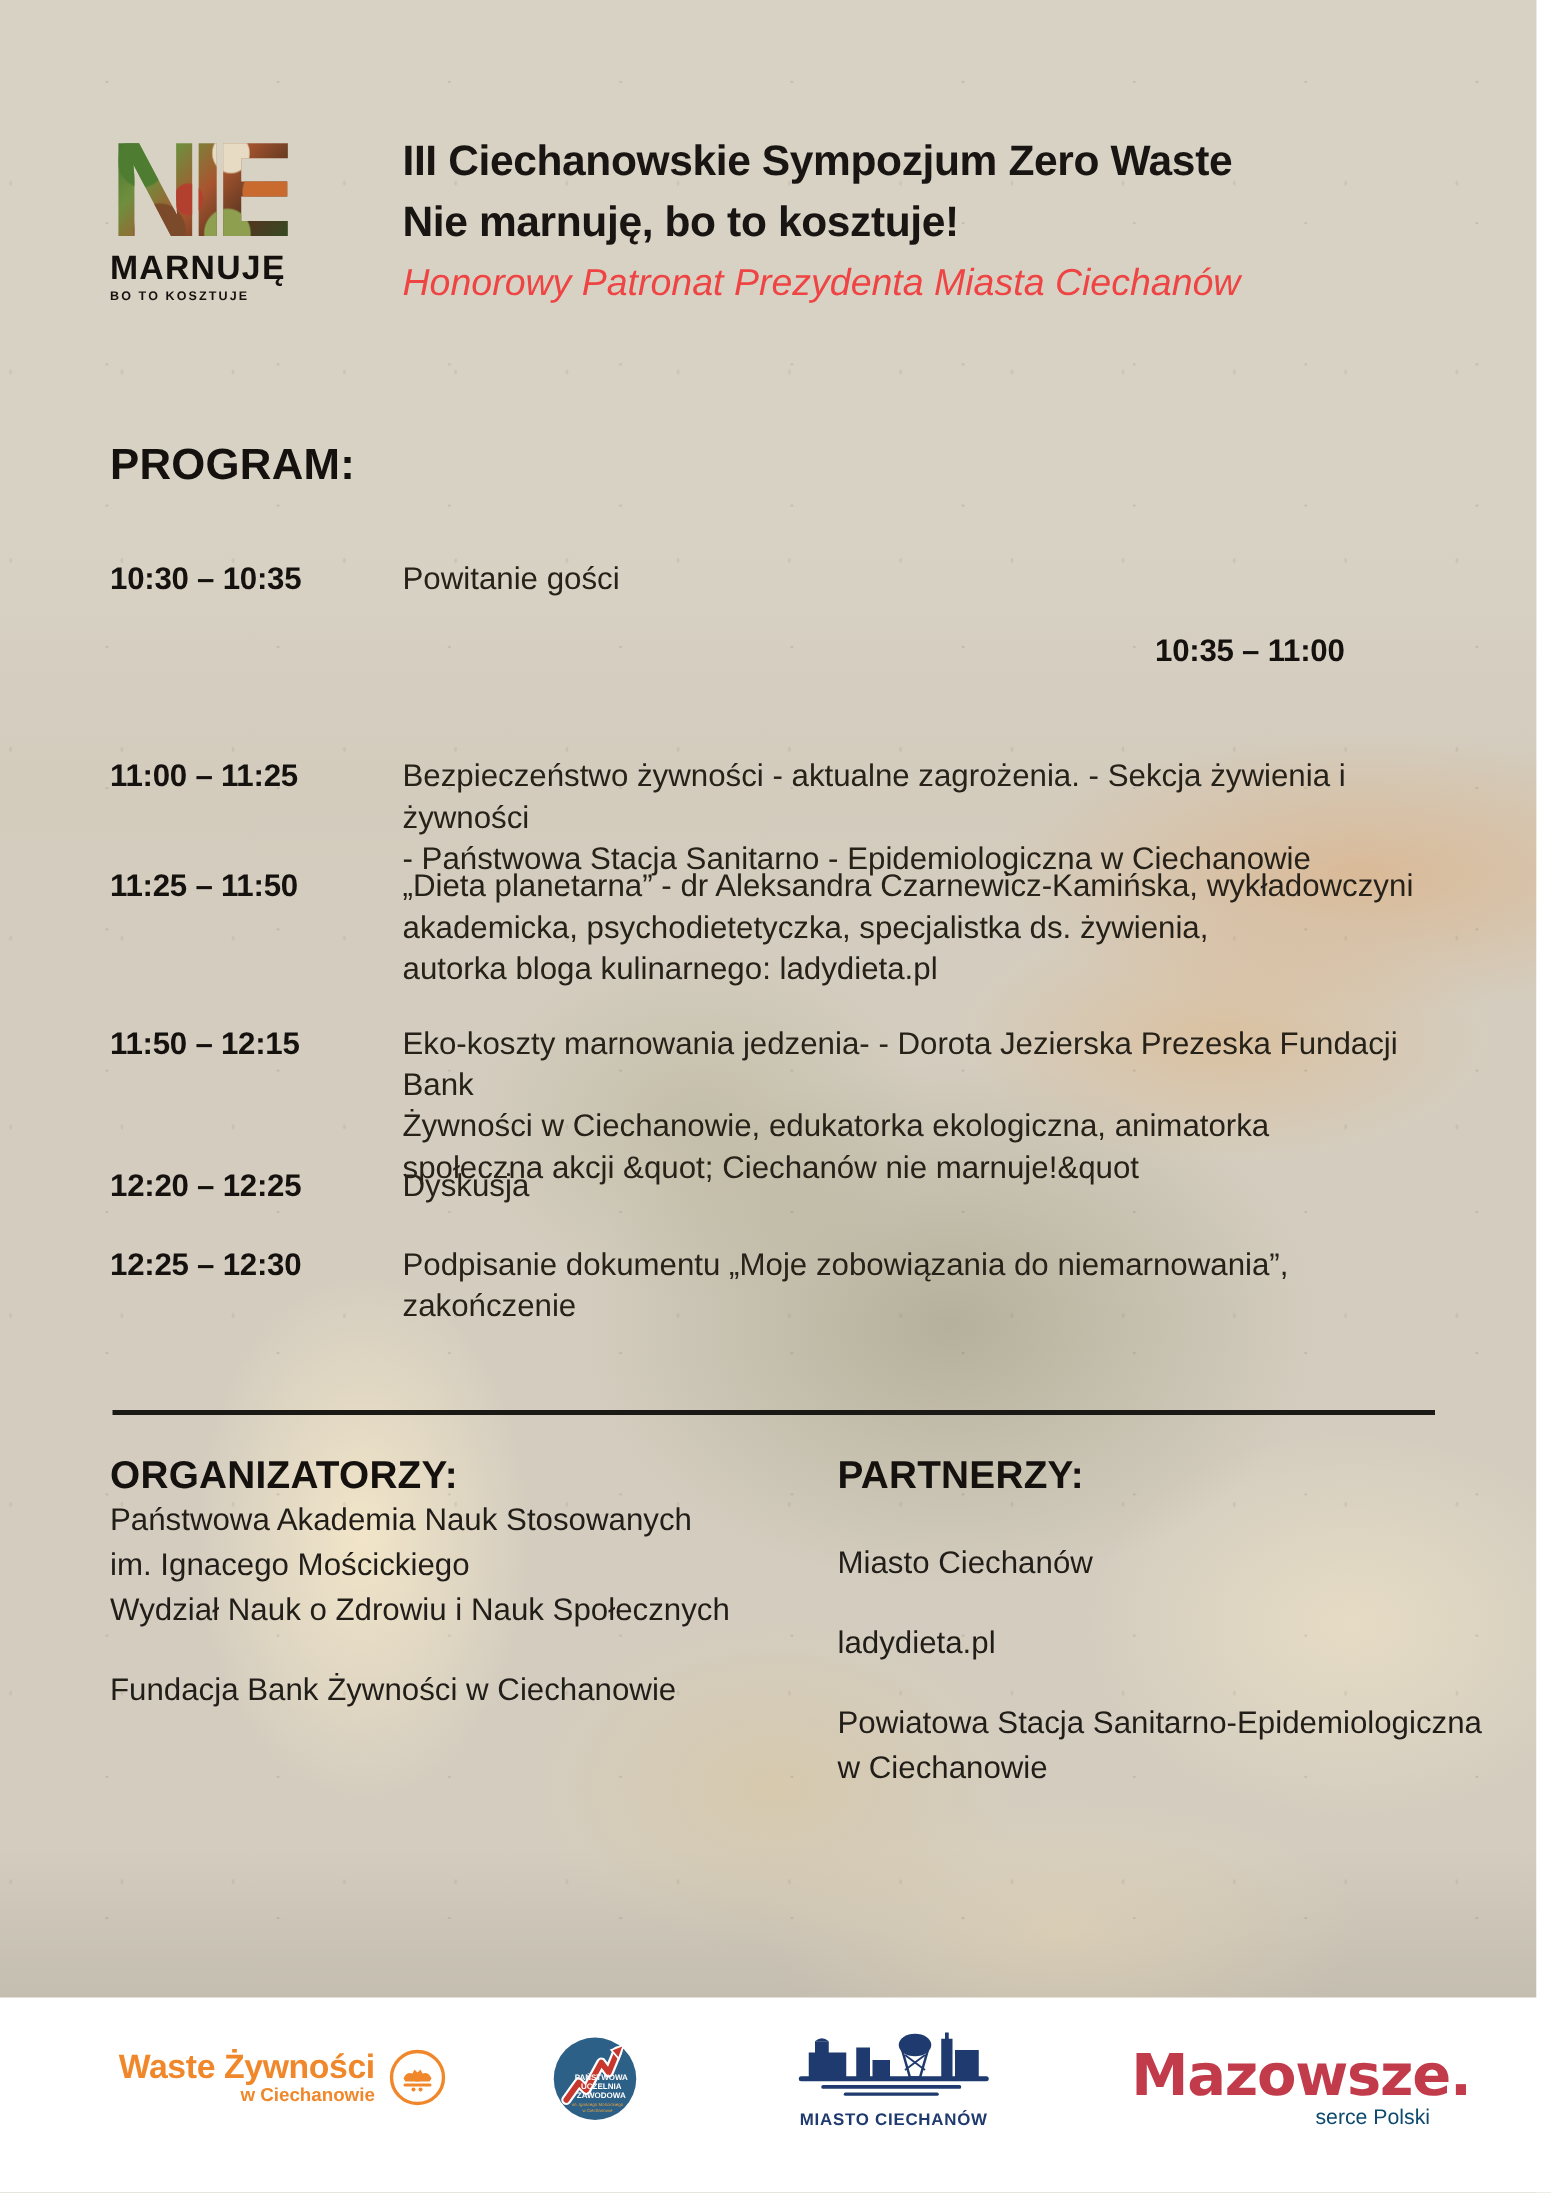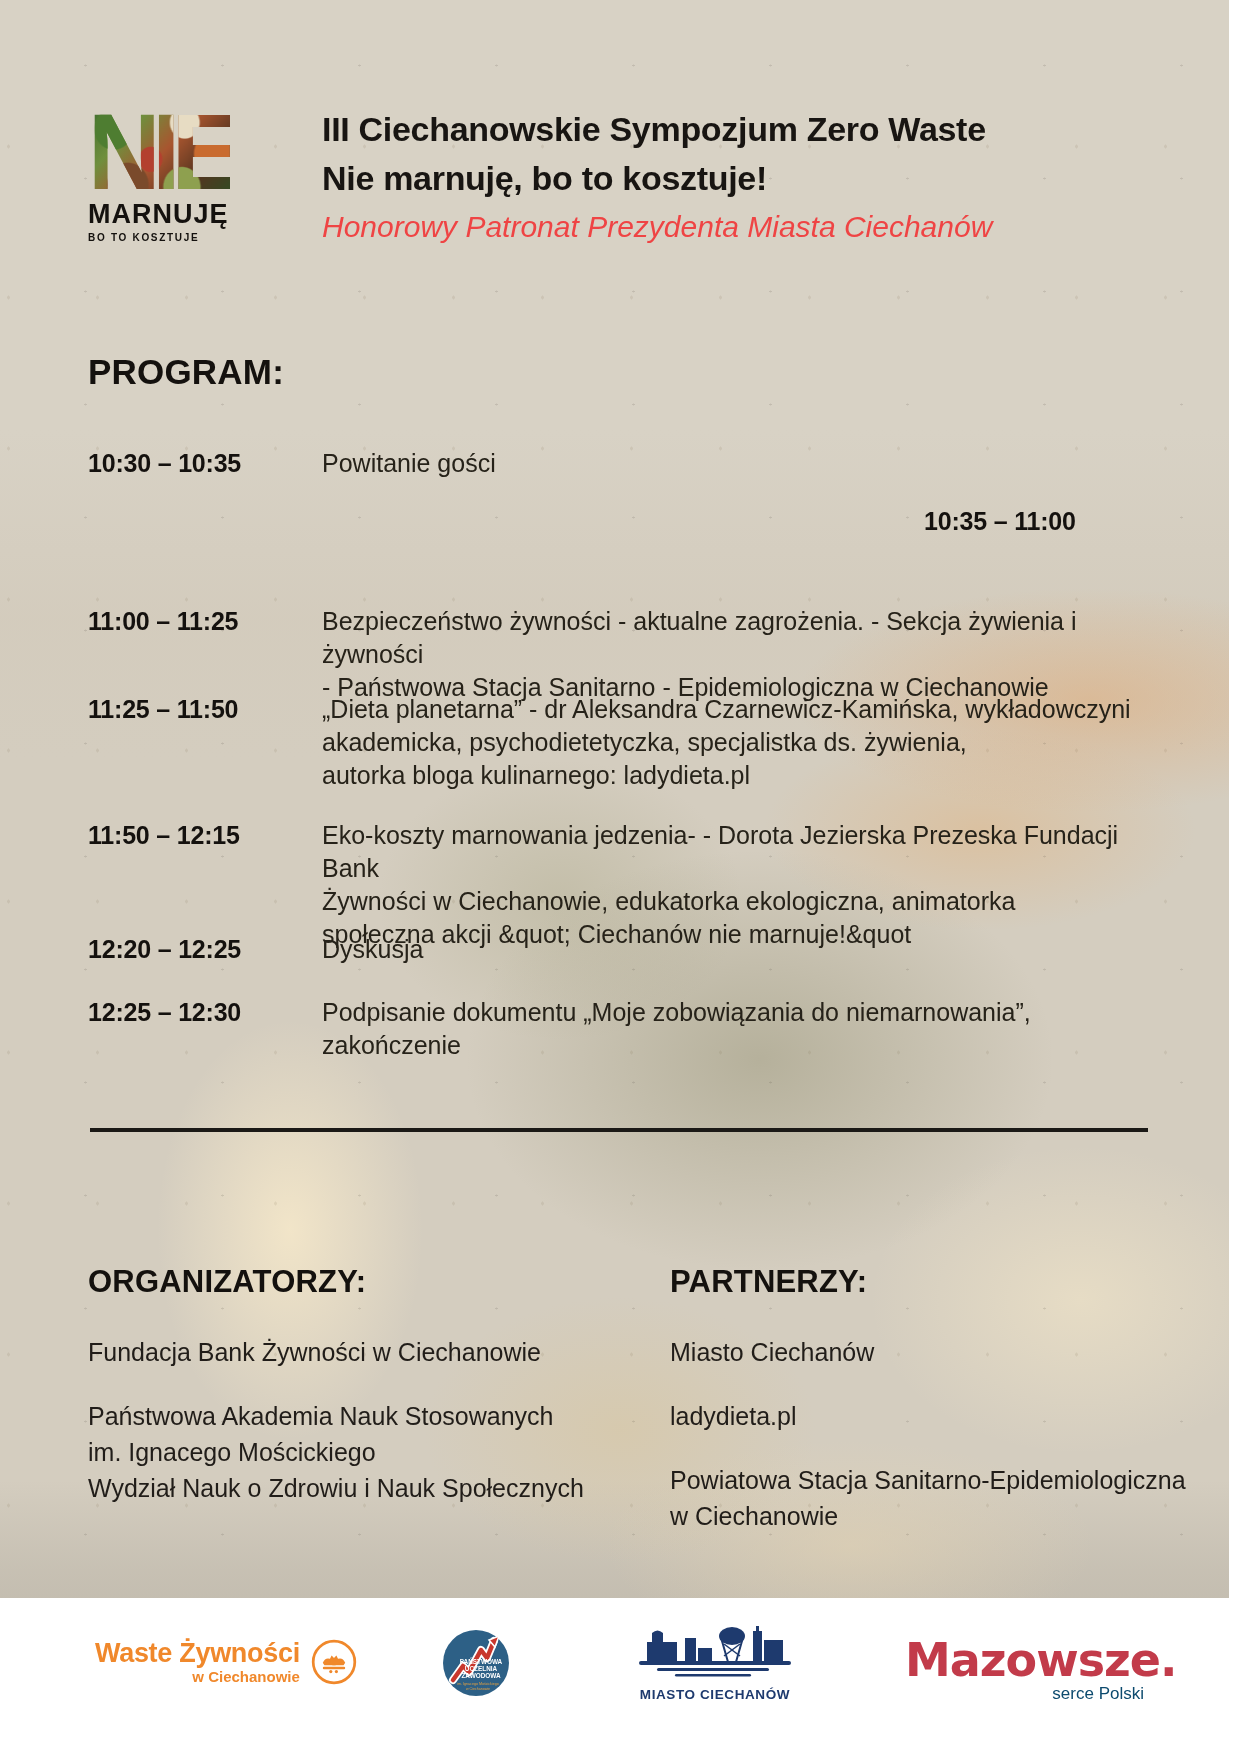--- a/index.html
+++ b/index.html
@@ -60,21 +60,21 @@
 
   
   .program-heading{position:absolute;left:88px;top:352px;font-size:35px;font-weight:bold;letter-spacing:.2px;color:#14110e;}
   .prow{position:absolute;left:88px;width:1070px;display:flex;justify-content:flex-end;}
   .ptime{width:234px;flex:0 0 234px;font-weight:bold;font-size:25px;line-height:33px;letter-spacing:-.2px;color:#14110e;}
   .pdesc{flex:1;font-size:25px;line-height:33px;white-space:pre-line;color:#262219;}
 
   .divider{position:absolute;left:90px;top:1128px;width:1058px;height:3.5px;background:#1b1916;}
 
   
-  .col{position:absolute;top:1264px;width:560px;}
+  .col{position:absolute;top:1162px;width:560px;}
   .col-left{left:88px;}
   .col-right{left:670px;}
   .col-heading{font-size:31px;font-weight:bold;letter-spacing:.2px;color:#14110e;line-height:36px;}
   .col-item{font-size:25px;line-height:36px;white-space:pre-line;color:#211d19;}
   .col-item.first{margin-top:34px;}
   .col-item + .col-item{margin-top:28px;}
 
   
   .f-bank{position:absolute;left:95px;top:1638px;display:flex;align-items:center;gap:10px;}
   .f-bank-text{text-align:right;color:#f0882b;}
@@ -139,24 +139,24 @@
   <div class="prow" style="top:996px">
     <div class="ptime">12:25 – 12:30</div>
     <div class="pdesc">Podpisanie dokumentu „Moje zobowiązania do niemarnowania”,
 zakończenie</div>
   </div>
 
   <div class="divider"></div>
 
   <div class="col col-left">
     <div class="col-heading">ORGANIZATORZY:</div>
-    <div class="col-item first">Fundacja Bank Żywności w Ciechanowie</div>
     <div class="col-item">Państwowa Akademia Nauk Stosowanych
 im. Ignacego Mościckiego
 Wydział Nauk o Zdrowiu i Nauk Społecznych</div>
+    <div class="col-item first">Fundacja Bank Żywności w Ciechanowie</div>
   </div>
 
   <div class="col col-right">
     <div class="col-heading">PARTNERZY:</div>
     <div class="col-item first">Miasto Ciechanów</div>
     <div class="col-item">ladydieta.pl</div>
     <div class="col-item">Powiatowa Stacja Sanitarno-Epidemiologiczna
 w Ciechanowie</div>
   </div>
 

